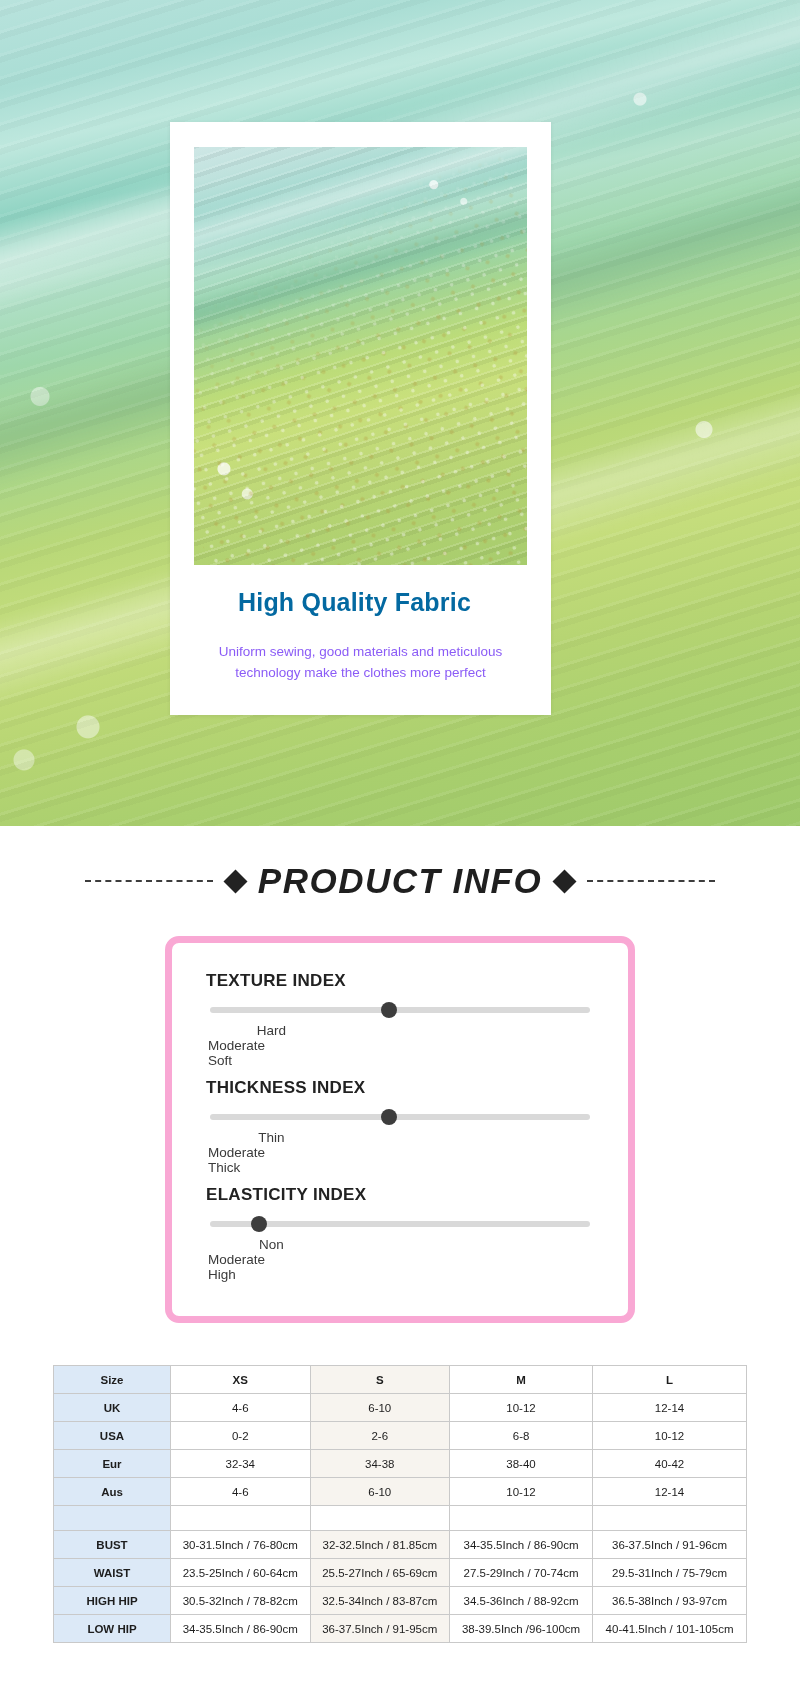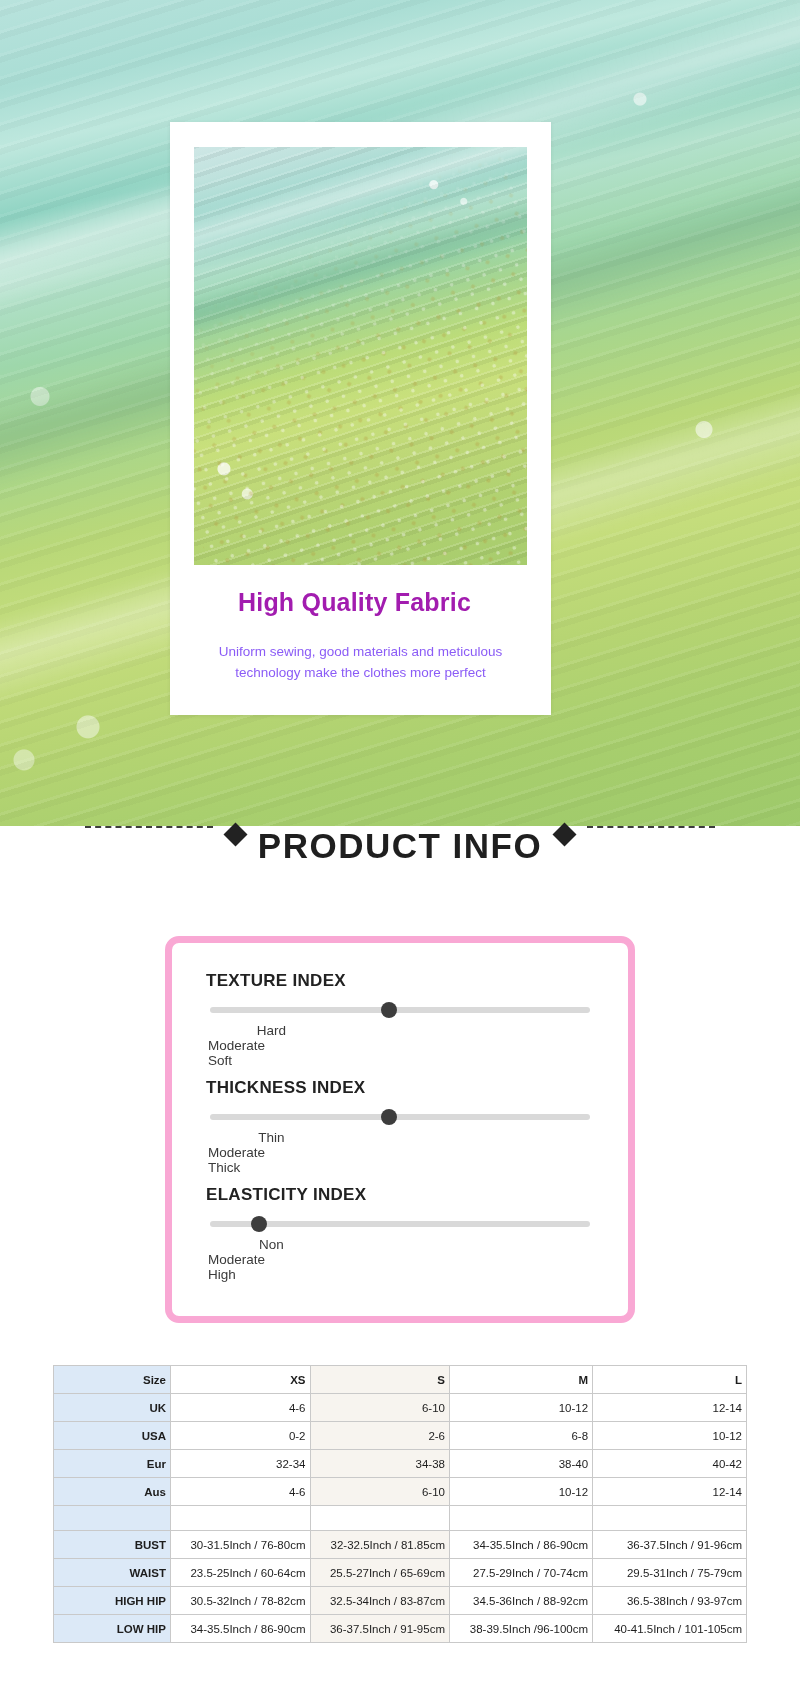--- a/index.html
+++ b/index.html
@@ -149,40 +149,41 @@
     filter: blur(2px);
   }
 
   .hero-card-title {
     position: absolute;
     left: 0;
     right: 12px;
     top: 466px;
     font-size: 25px;
     font-weight: bold;
-    color: #a21caf;
+    color: #0369a1;
     letter-spacing: 0.2px;
   }
   .hero-card-desc {
     position: absolute;
     left: 40px;
     right: 40px;
     top: 520px;
     font-size: 13.5px;
     line-height: 1.55;
     color: #8b5cf6;
   }
 
   
   .section-heading {
     height: 110px;
     display: flex;
-    align-items: flex-start;
+    align-items: center;
     justify-content: center;
     gap: 14px;
+    font-style: italic;
   }
   .dash-line {
     width: 128px;
     height: 0;
     border-top: 2px dashed #3c3c3c;
   }
   .diamond {
     width: 17px;
     height: 17px;
     background: #222222;
@@ -257,21 +258,21 @@
   }
   table.size-table {
     border-collapse: collapse;
     width: 100%;
     font-size: 11.5px;
     color: #1d1d1d;
   }
   table.size-table td {
     border: 1px solid #c9c9c9;
     height: 27px;
-    text-align: right;
+    text-align: center;
     padding: 0 4px;
   }
   td.head-cell {
     background: #dce9f7;
     font-weight: bold;
     width: 108px;
   }
   td.col-head {
     font-weight: bold;
     margin-left: 48px;

